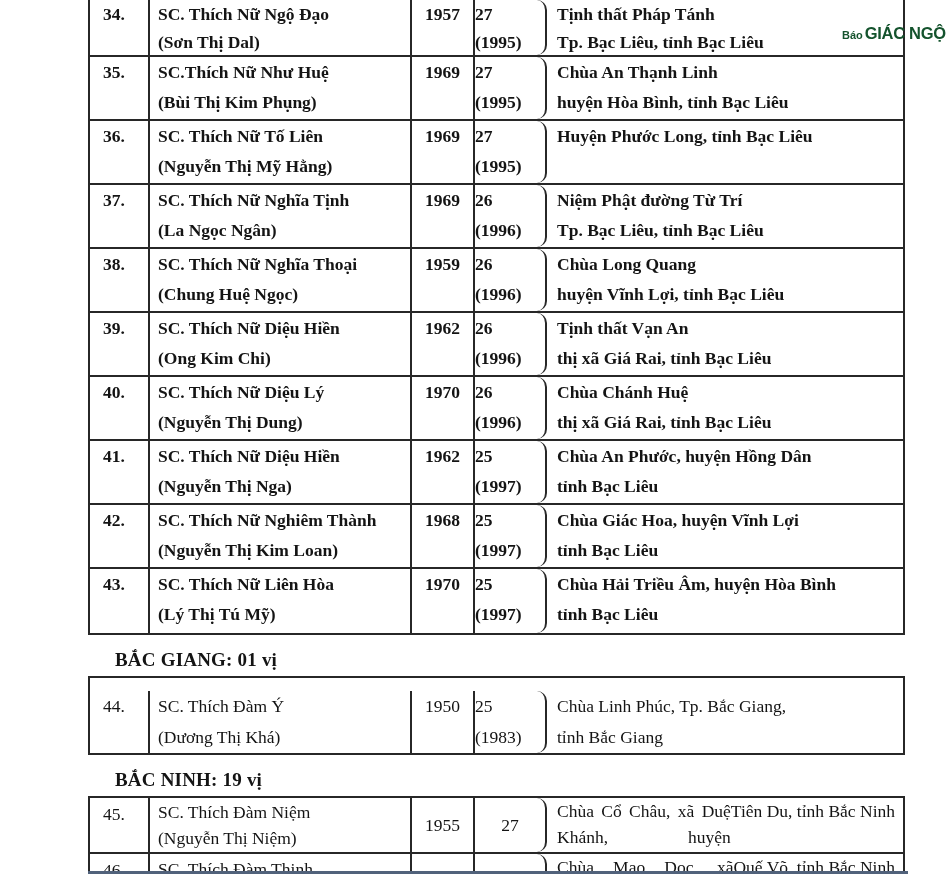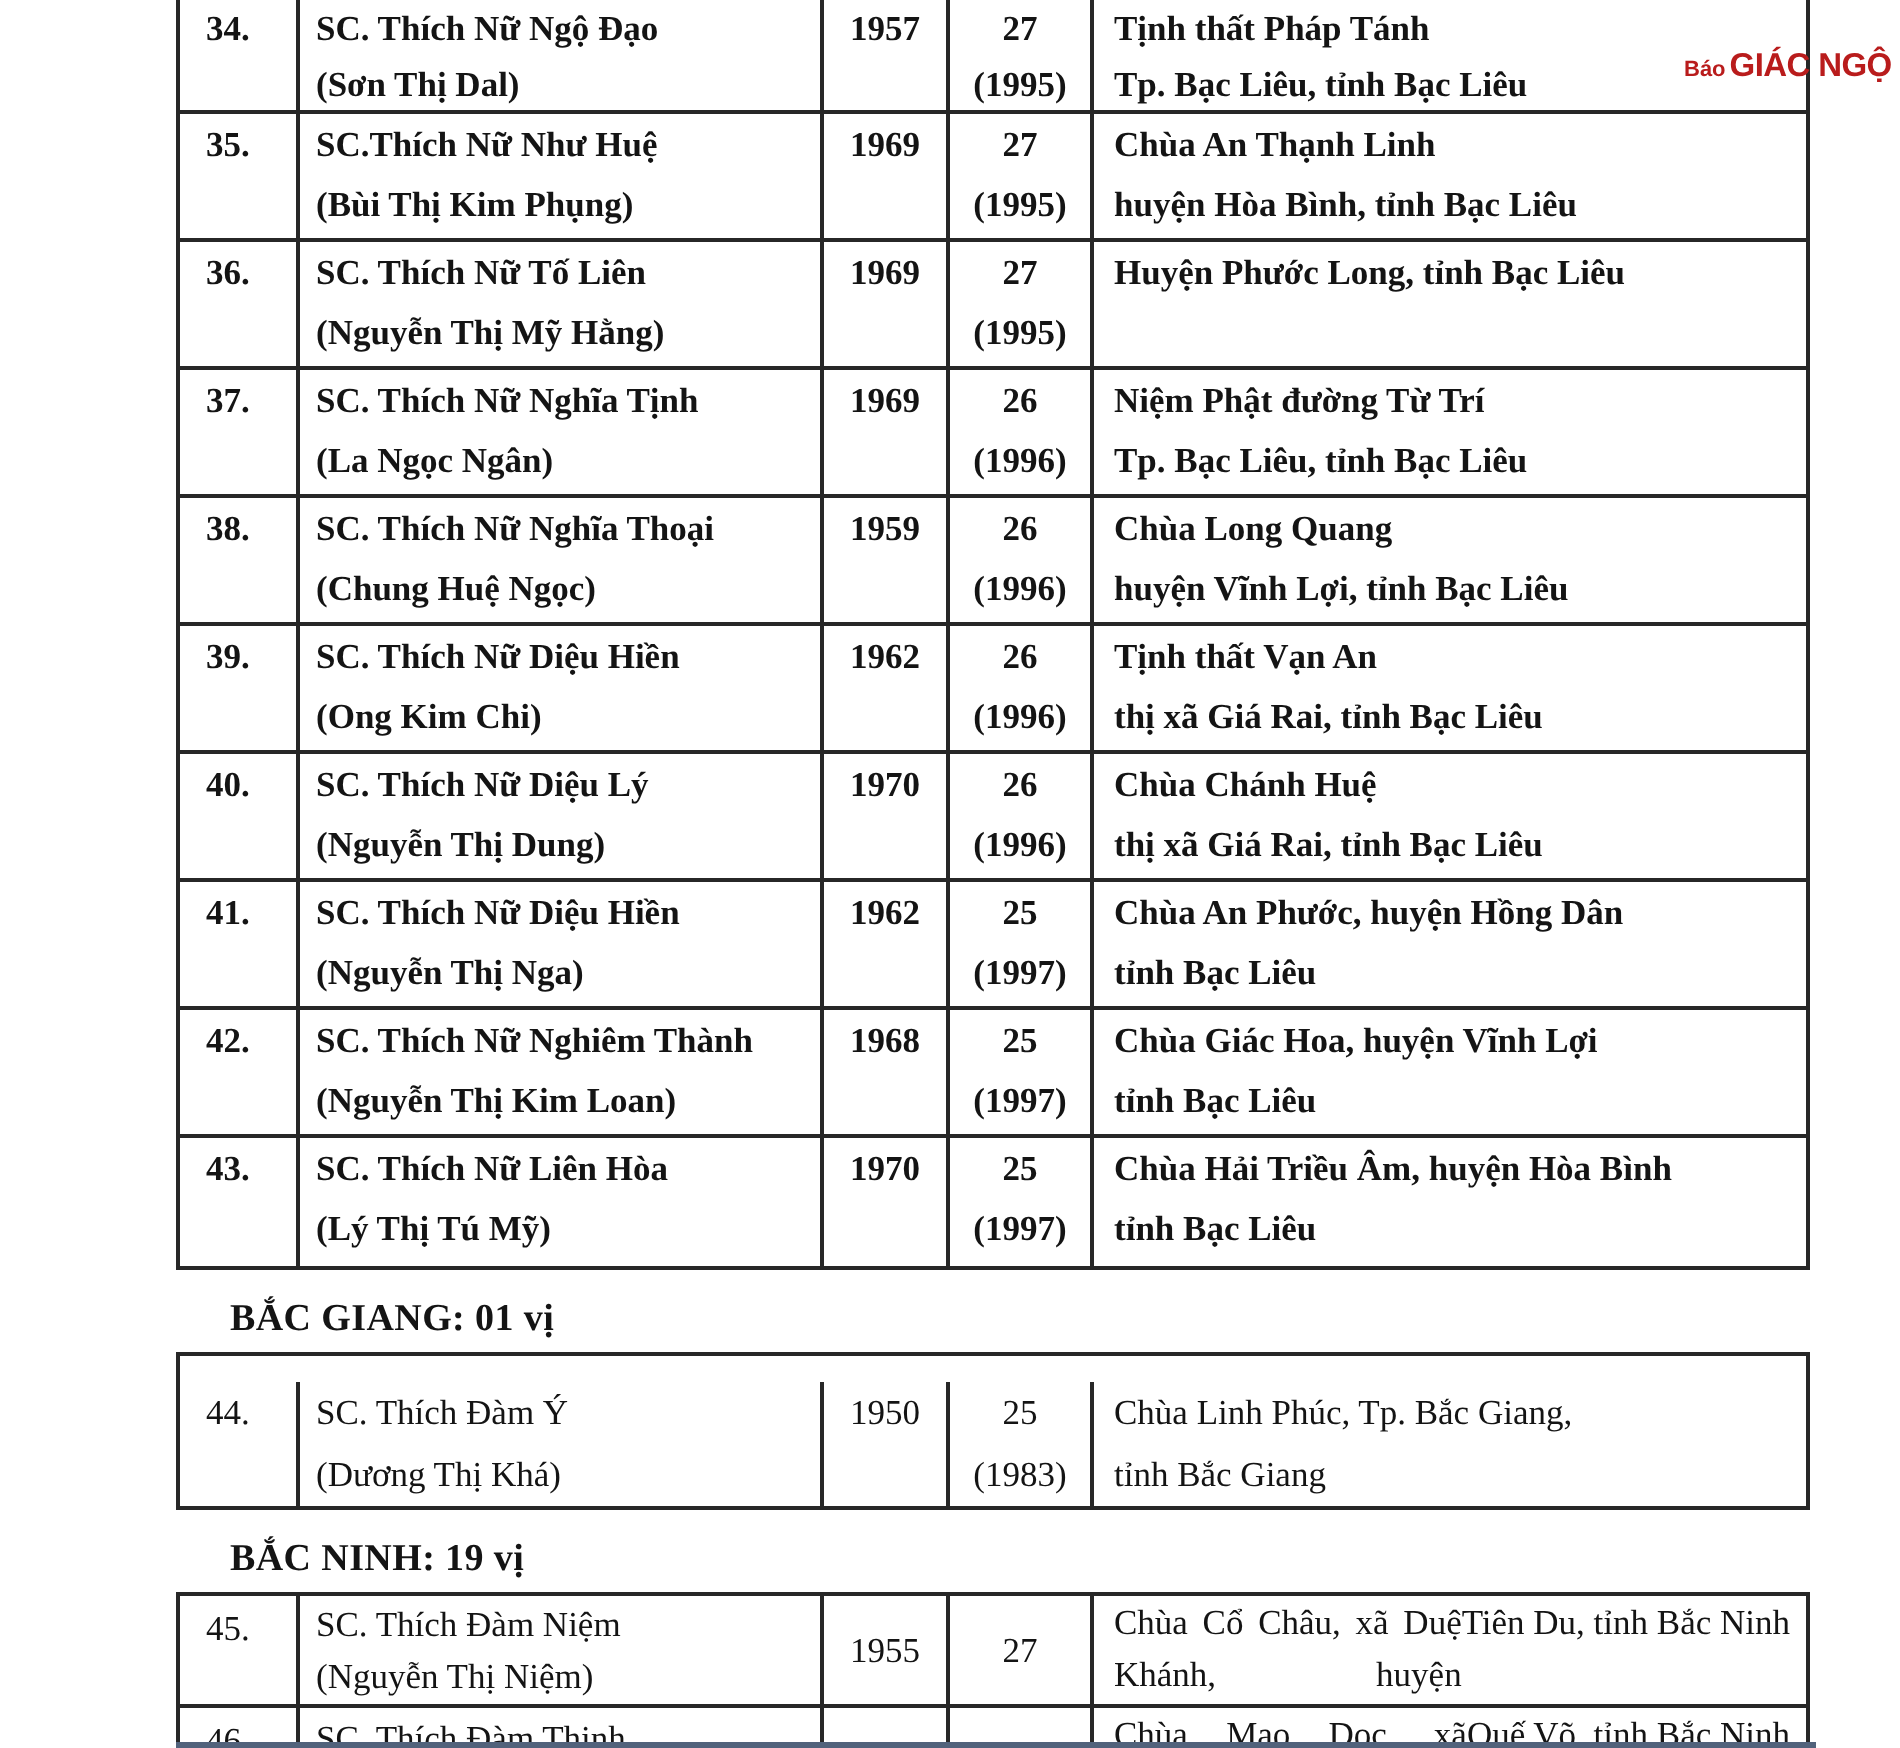--- a/index.html
+++ b/index.html
@@ -13,21 +13,21 @@
 
   .row { display: grid; grid-template-columns: 60px 262px 63px 72px 1fr; border-bottom: 2px solid #272727; }
   .row:last-child { border-bottom: none; }
   .c { border-right: 2px solid #272727; overflow: hidden; }
   .c5 { border-right: none; }
 
   .l { line-height: 30px; font-size: 17.5px; white-space: nowrap; }
   .c1 { padding-left: 13px; }
   .c2 { padding-left: 8px; }
   .c3 { text-align: center; }
-  .c4 { text-align: center; }
+  .c4 { text-align: left; border-radius: 10px; }
   .c5 { padding-left: 10px; padding-right: 8px; }
 
   
   .sec-0 .row { height: 64px; }
   .sec-0 .row:first-child { height: 57px; }
   .sec-0 .row:first-child .l { line-height: 28px; }
 
   
   .sec-1 .row { height: 62px; margin-top: 13px; }
   .sec-1 .l { line-height: 31px; }
@@ -48,21 +48,21 @@
   .wm-prefix { font-size: 11px; margin-right: 2px; }
   .wm-brand { font-size: 16.5px; letter-spacing: -0.3px; }
 
   .bottom-bar { position: absolute; left: 88px; bottom: 0; width: 820px; height: 3px; }
 </style>
 </head>
 <body>
 
 <div class="page">
 
-  <div class="watermark" style="color: #b91c1c; text-align: right;">
+  <div class="watermark" style="color: #14532d; text-align: right;">
     <span class="wm-prefix">Báo</span><span class="wm-brand">GIÁC NGỘ</span>
   </div>
 
   <div class="doc" id="sections">
       <div class="tbl sec-0 no-top" style="border-color: rgb(39, 39, 39);">
   <div class="row">
     <div class="c c1">
       <div class="l">34.</div>
     </div>
     <div class="c c2">

